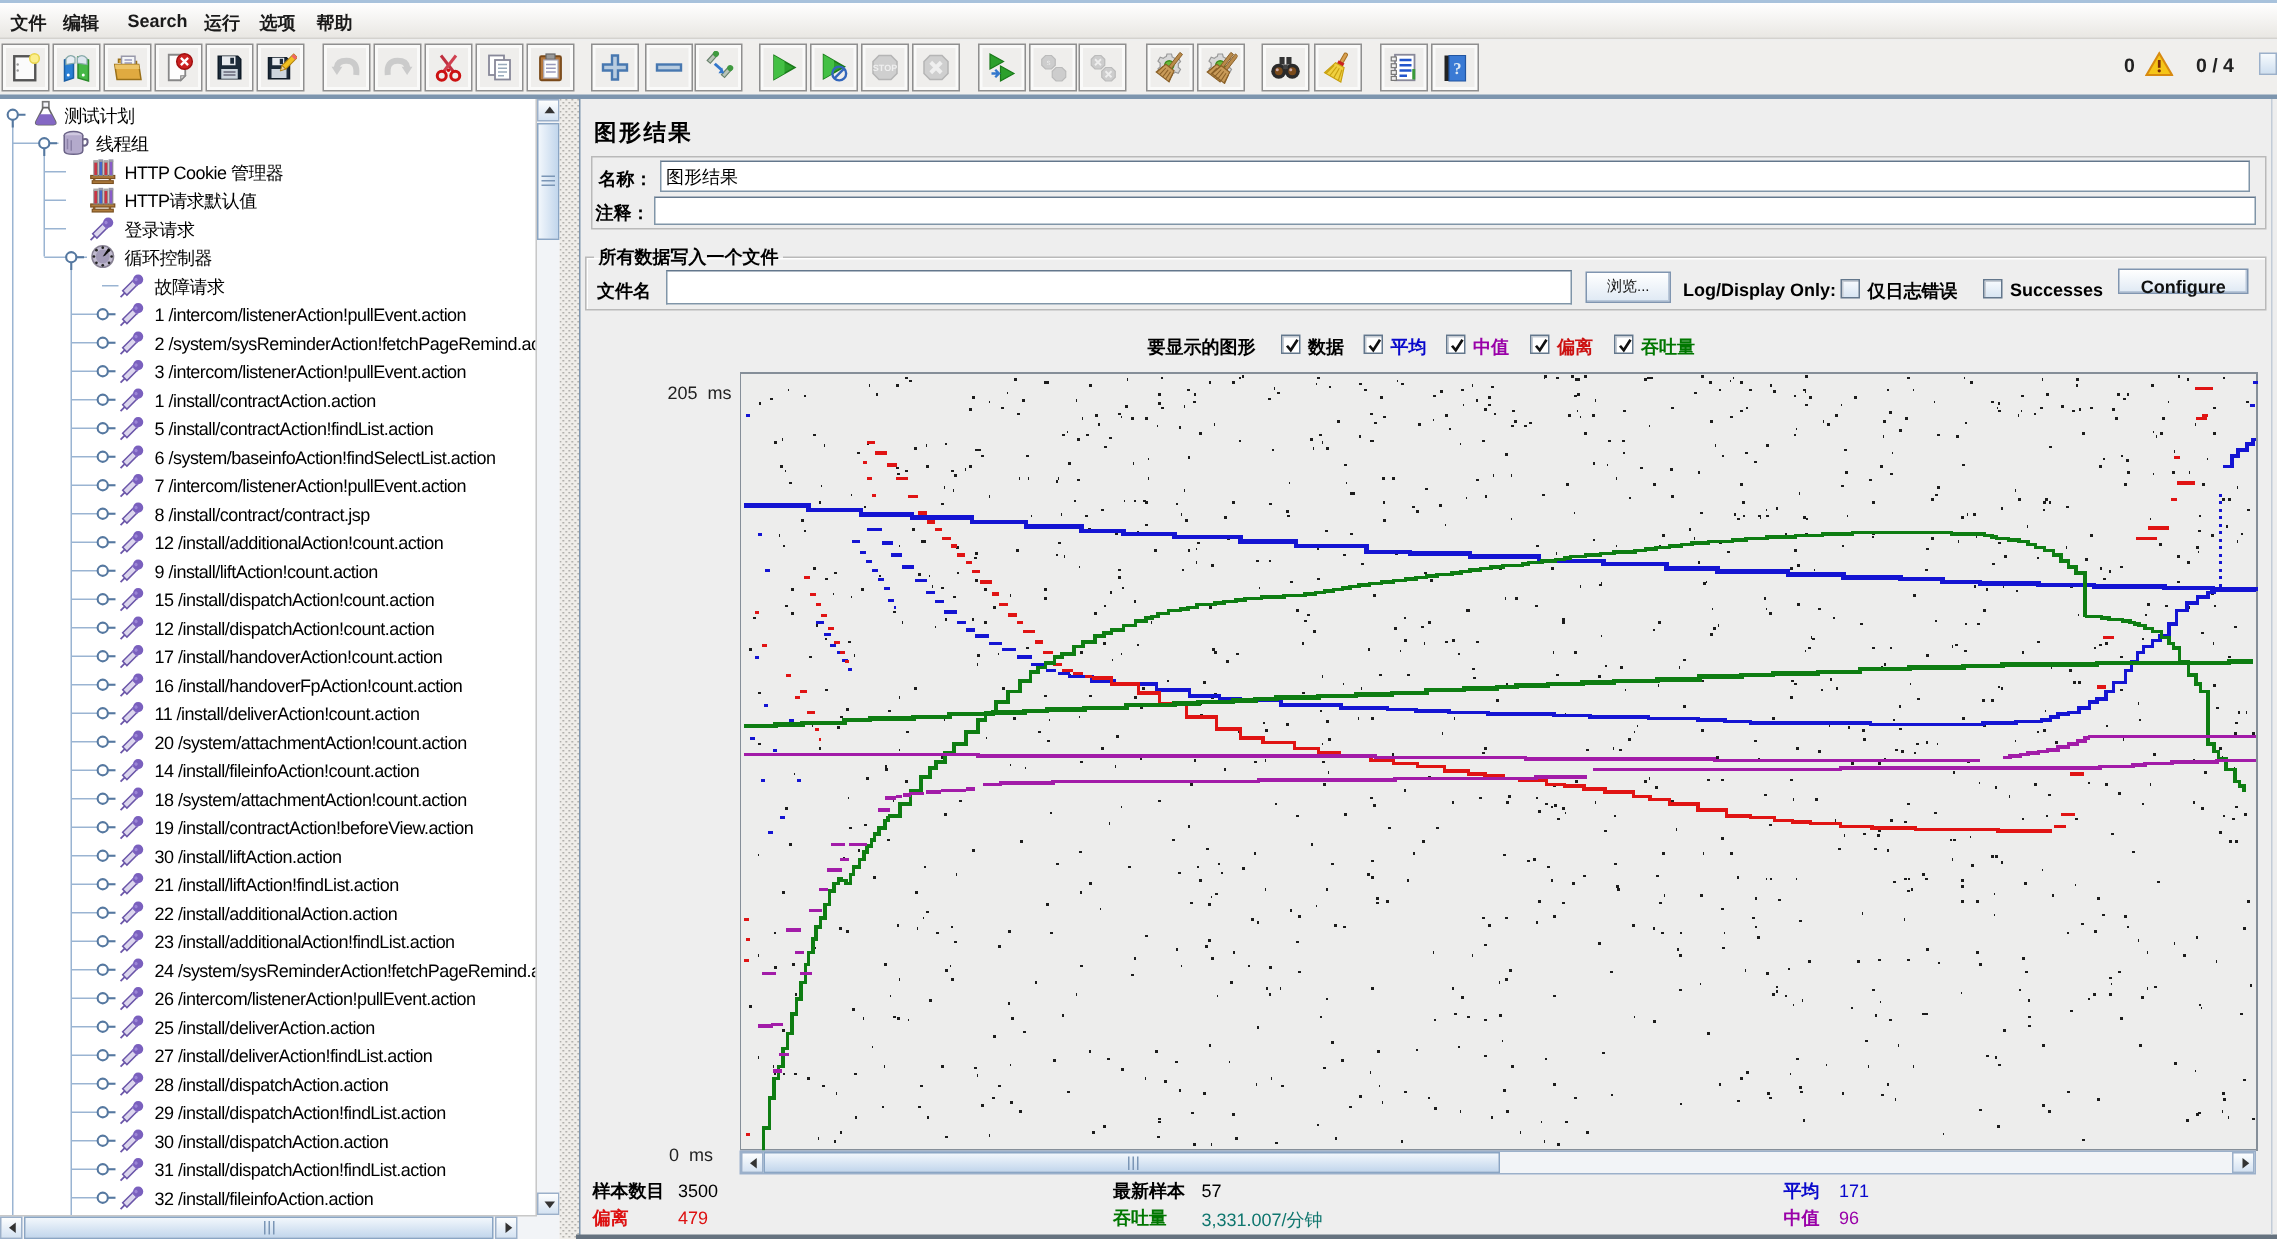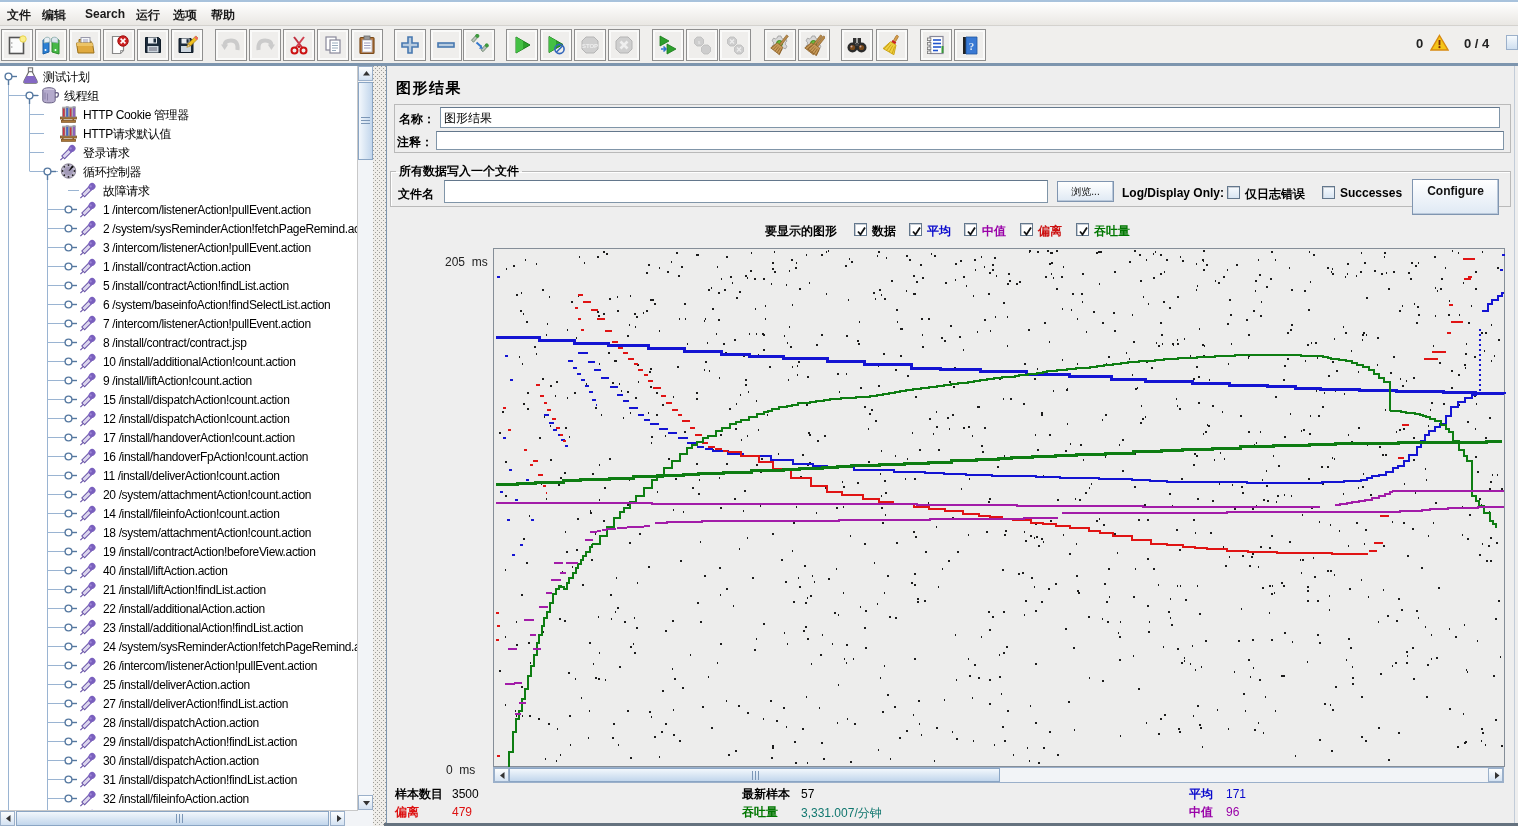--- a/index.html
+++ b/index.html
@@ -547,32 +547,32 @@
     <div class="trow" style="left:83px;top:99px">循环控制器</div>
     <div class="trow" style="left:103px;top:118px">故障请求</div>
     <div class="trow" style="left:103px;top:137px">1 /intercom/listenerAction!pullEvent.action</div>
     <div class="trow" style="left:103px;top:156px">2 /system/sysReminderAction!fetchPageRemind.actio</div>
     <div class="trow" style="left:103px;top:175px">3 /intercom/listenerAction!pullEvent.action</div>
     <div class="trow" style="left:103px;top:194px">1 /install/contractAction.action</div>
     <div class="trow" style="left:103px;top:213px">5 /install/contractAction!findList.action</div>
     <div class="trow" style="left:103px;top:232px">6 /system/baseinfoAction!findSelectList.action</div>
     <div class="trow" style="left:103px;top:251px">7 /intercom/listenerAction!pullEvent.action</div>
     <div class="trow" style="left:103px;top:270px">8 /install/contract/contract.jsp</div>
-    <div class="trow" style="left:103px;top:289px">10 /install/additionalAction!count.action</div>
+    <div class="trow" style="left:103px;top:289px">12 /install/additionalAction!count.action</div>
     <div class="trow" style="left:103px;top:308px">9 /install/liftAction!count.action</div>
     <div class="trow" style="left:103px;top:327px">15 /install/dispatchAction!count.action</div>
     <div class="trow" style="left:103px;top:346px">12 /install/dispatchAction!count.action</div>
     <div class="trow" style="left:103px;top:365px">17 /install/handoverAction!count.action</div>
     <div class="trow" style="left:103px;top:384px">16 /install/handoverFpAction!count.action</div>
     <div class="trow" style="left:103px;top:403px">11 /install/deliverAction!count.action</div>
     <div class="trow" style="left:103px;top:422px">20 /system/attachmentAction!count.action</div>
     <div class="trow" style="left:103px;top:441px">14 /install/fileinfoAction!count.action</div>
     <div class="trow" style="left:103px;top:460px">18 /system/attachmentAction!count.action</div>
     <div class="trow" style="left:103px;top:479px">19 /install/contractAction!beforeView.action</div>
-    <div class="trow" style="left:103px;top:498px">40 /install/liftAction.action</div>
+    <div class="trow" style="left:103px;top:498px">30 /install/liftAction.action</div>
     <div class="trow" style="left:103px;top:517px">21 /install/liftAction!findList.action</div>
     <div class="trow" style="left:103px;top:536px">22 /install/additionalAction.action</div>
     <div class="trow" style="left:103px;top:555px">23 /install/additionalAction!findList.action</div>
     <div class="trow" style="left:103px;top:574px">24 /system/sysReminderAction!fetchPageRemind.act</div>
     <div class="trow" style="left:103px;top:593px">26 /intercom/listenerAction!pullEvent.action</div>
     <div class="trow" style="left:103px;top:612px">25 /install/deliverAction.action</div>
     <div class="trow" style="left:103px;top:631px">27 /install/deliverAction!findList.action</div>
     <div class="trow" style="left:103px;top:650px">28 /install/dispatchAction.action</div>
     <div class="trow" style="left:103px;top:669px">29 /install/dispatchAction!findList.action</div>
     <div class="trow" style="left:103px;top:688px">30 /install/dispatchAction.action</div>
@@ -637,21 +637,21 @@
 <legend style="font-size:12px;font-weight:bold;margin-left:5px;padding:0 3px">所有数据写入一个文件</legend>
 </fieldset>
 <label class="fl" style="left:398px;top:186px">文件名</label>
 <div class="tfield" style="left:444px;top:180px;width:604px;height:23px"></div>
 <div class="btn" style="left:1057px;top:181px;width:57px;height:21px;font-size:10px;line-height:19px">浏览...</div>
 <label class="fl" style="left:1122px;top:186px">Log/Display Only:</label>
 <div class="cb un" style="left:1227px;top:186px"></div>
 <label class="fl" style="left:1245px;top:186px">仅日志错误</label>
 <div class="cb un" style="left:1322px;top:186px"></div>
 <label class="fl" style="left:1340px;top:186px">Successes</label>
-<div class="btn b" style="left:1412px;top:179px;width:87px;height:36px;font-size:12px;line-height:23px">Configure</div>
+<div class="btn b" style="left:1412px;top:179px;width:87px;height:17px;font-size:12px;line-height:23px">Configure</div>
 
 <label class="fl" style="left:765px;top:223px">要显示的图形</label>
 <div class="cb" style="left:854px;top:223px"><svg width="13" height="13">
       <path d="M3,6.5 L5.5,9.5 L10,2.5" stroke="#111" stroke-width="1.8" fill="none"></path>
     </svg></div>
 <label class="fl" style="left:872px;top:223px;color:#000">数据</label>
 <div class="cb" style="left:909px;top:223px"><svg width="13" height="13">
       <path d="M3,6.5 L5.5,9.5 L10,2.5" stroke="#111" stroke-width="1.8" fill="none"></path>
     </svg></div>
 <label class="fl" style="left:927px;top:223px;color:#0808cc">平均</label>

